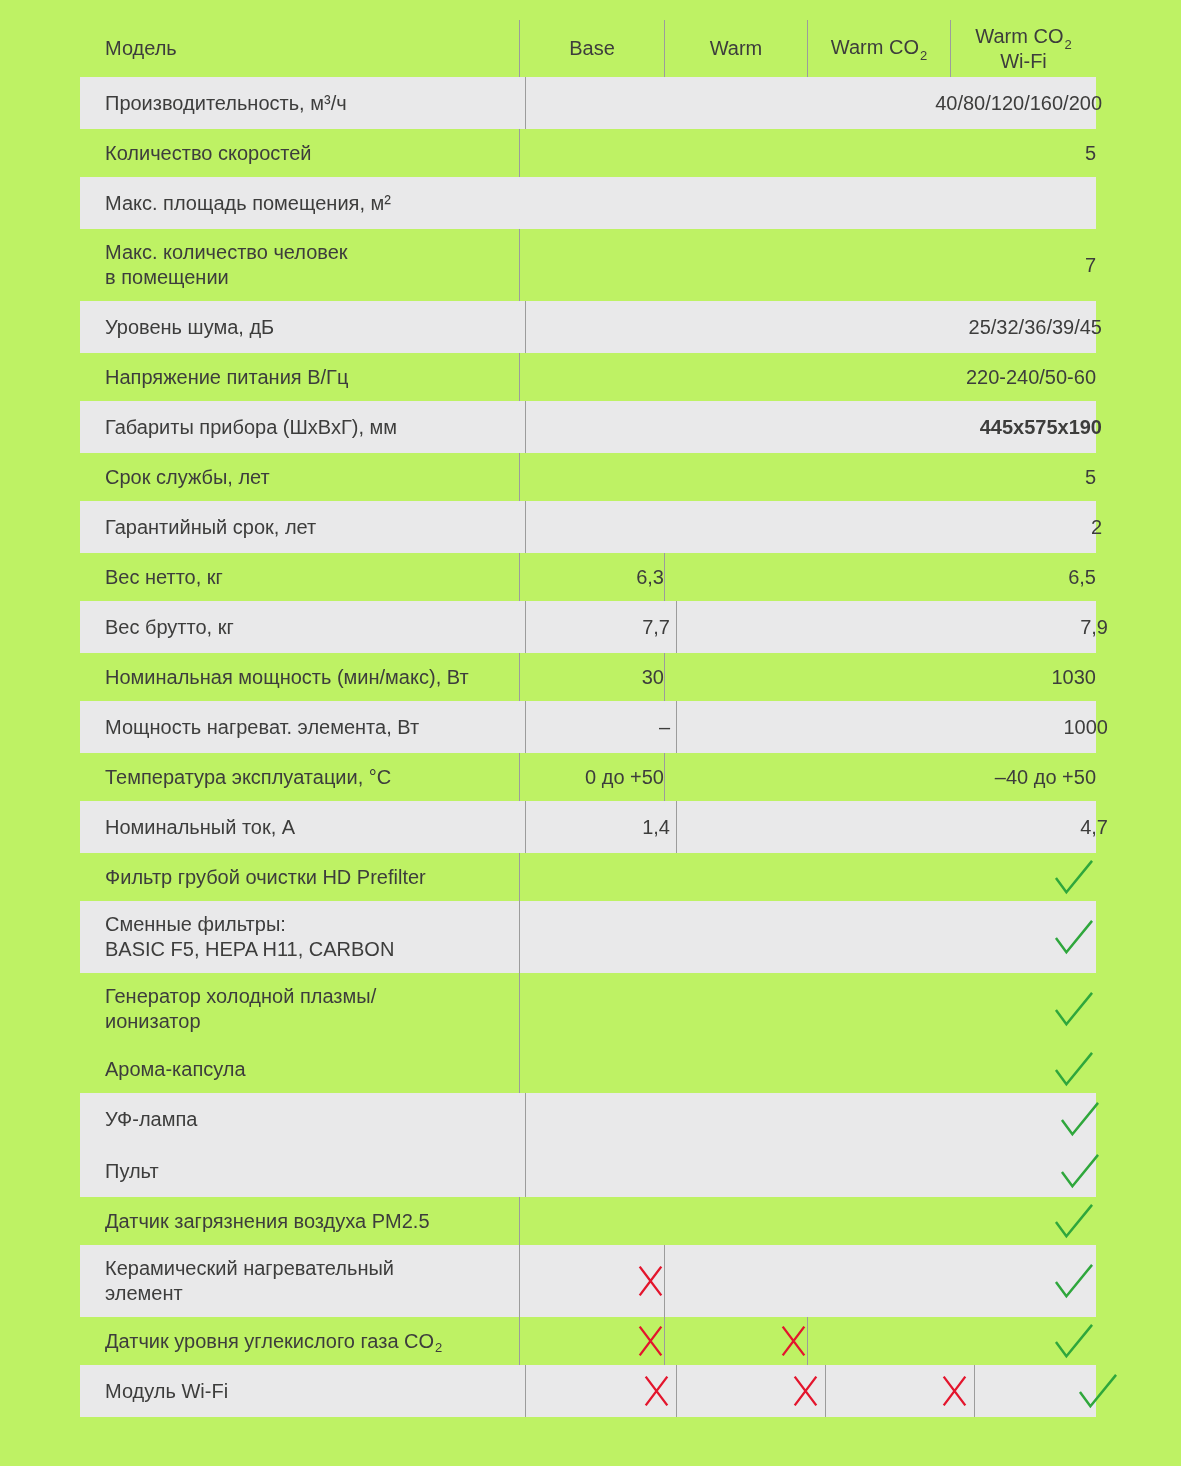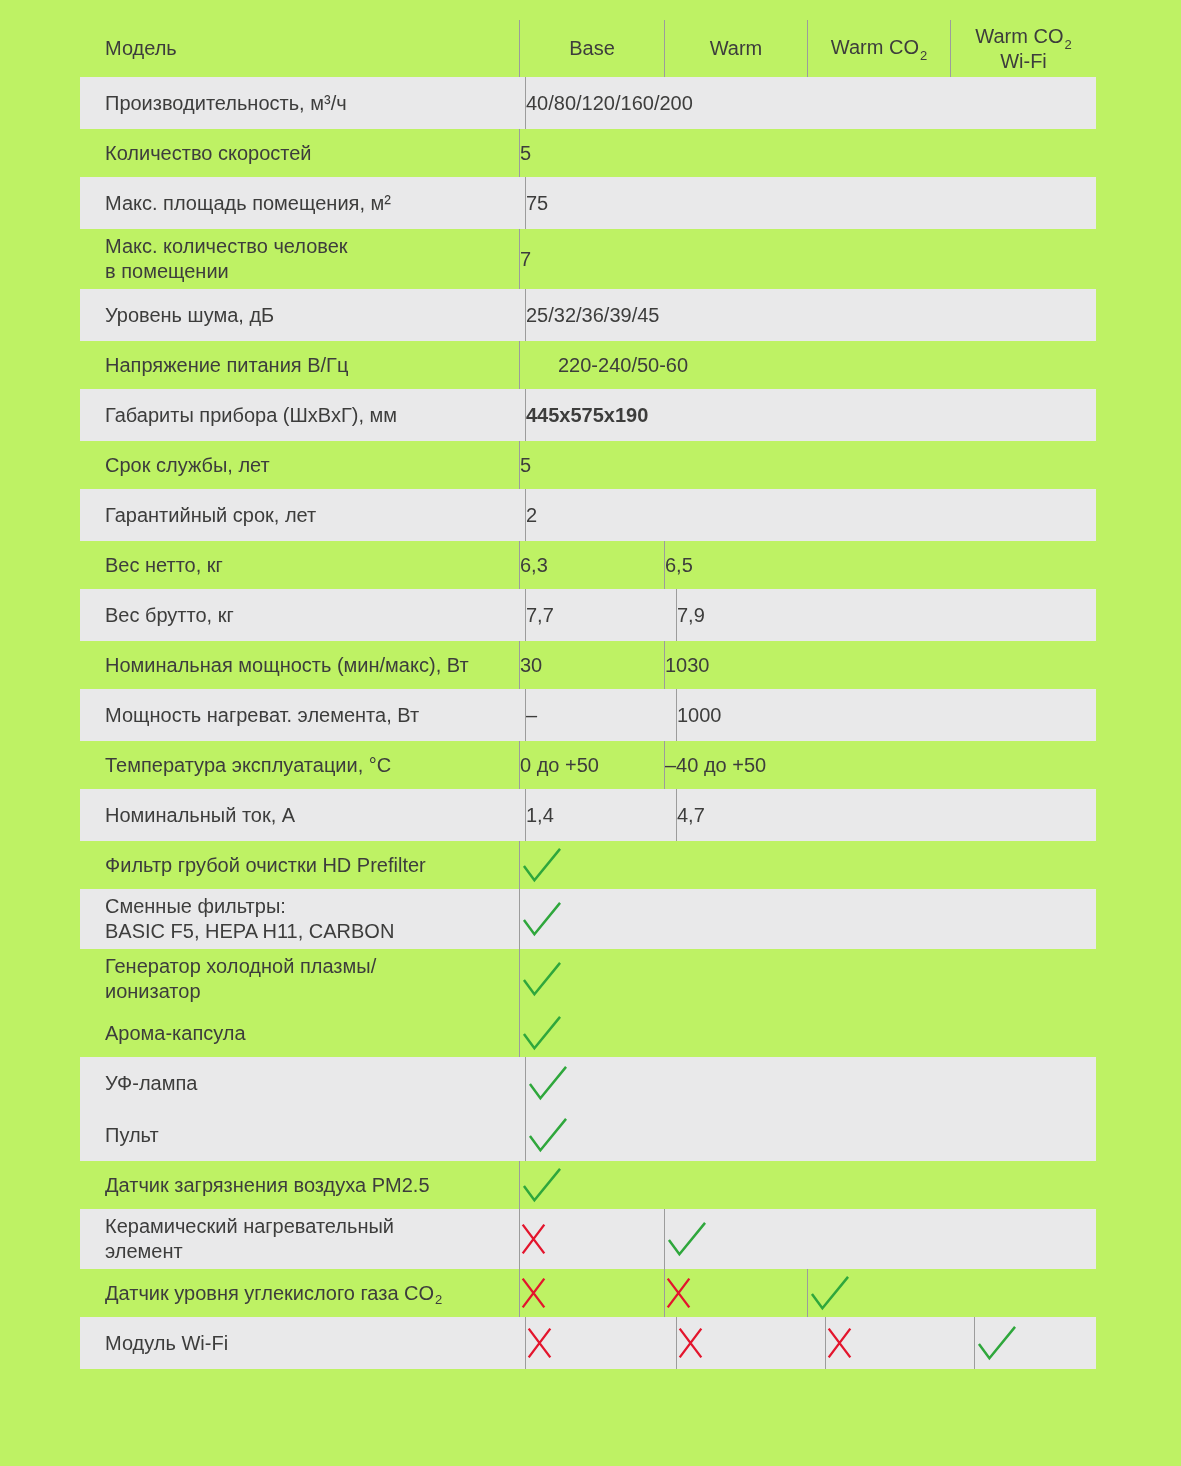--- a/index.html
+++ b/index.html
@@ -28,39 +28,39 @@
     top:20px;
     width:1016px;
     color:var(--text);
     font-size:20px;
   }
   .row{display:flex;}
   .row.shaded{background:var(--stripe);}
   .header-row{height:57px;}
   .body-row.single{height:48px;}
   .body-row.single.shaded{height:52px;gap:6px;}
-  .body-row.tall{height:60px;}
+  .body-row.tall{height:72px;}
   .cell{
     display:flex;
     align-items:center;
     box-sizing:border-box;
     min-width:0;
   }
   .label-cell{
     width:439px;
     flex:none;
     padding-left:25px;
     padding-right:8px;
     justify-content:flex-start;
     white-space:pre-line;
     line-height:25px;
   }
   .value-cell{
     flex:none;
-    justify-content:flex-start;
+    justify-content:flex-end;
     text-align:center;
     border-left:1px solid var(--divider);
   }
   .col-header{
     flex-direction:column;
     justify-content:center;
     line-height:23px;
   }
   .sub{
     font-size:13px;
@@ -101,23 +101,20 @@
         </div>
       </div>
       <div class="row body-row single">
         <div class="cell label-cell"><span>Количество скоростей</span></div>
         <div class="cell value-cell" style="width: 577px;">
           <span>5</span>
         </div>
       </div>
       <div class="row body-row single shaded">
         <div class="cell label-cell"><span>Макс. площадь помещения, м²</span></div>
-        <div class="cell value-cell" style="width: 577px;">
-          <span>75</span>
-        </div>
       </div>
       <div class="row body-row tall">
         <div class="cell label-cell"><span>Макс. количество человек
 в помещении</span></div>
         <div class="cell value-cell" style="width: 577px;">
           <span>7</span>
         </div>
       </div>
       <div class="row body-row single shaded">
         <div class="cell label-cell"><span>Уровень шума, дБ</span></div>

